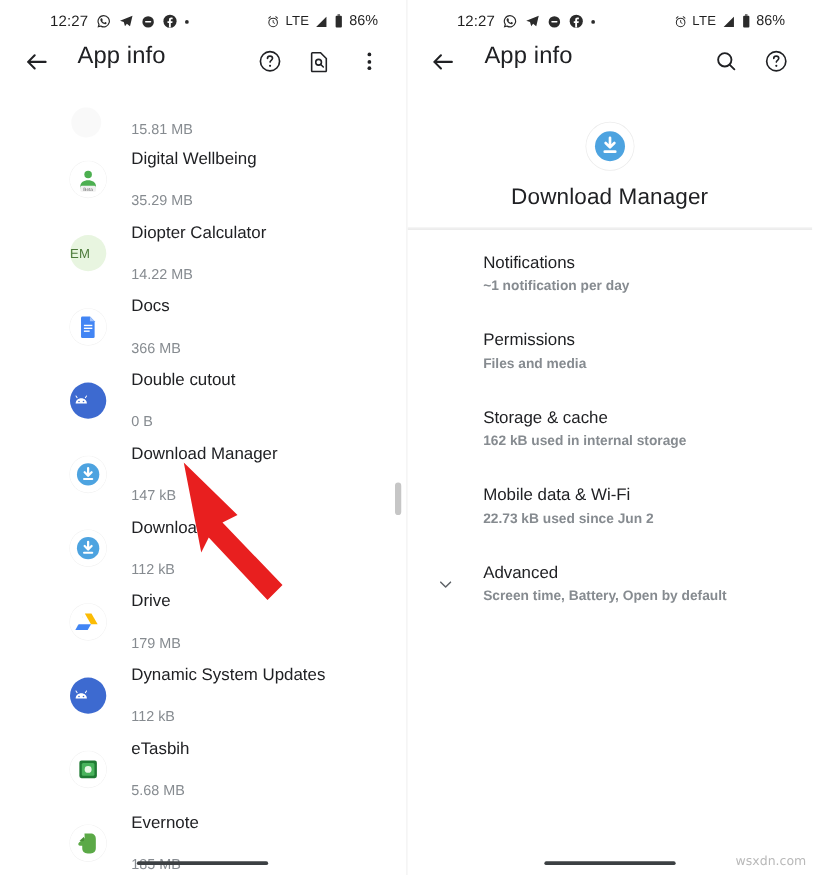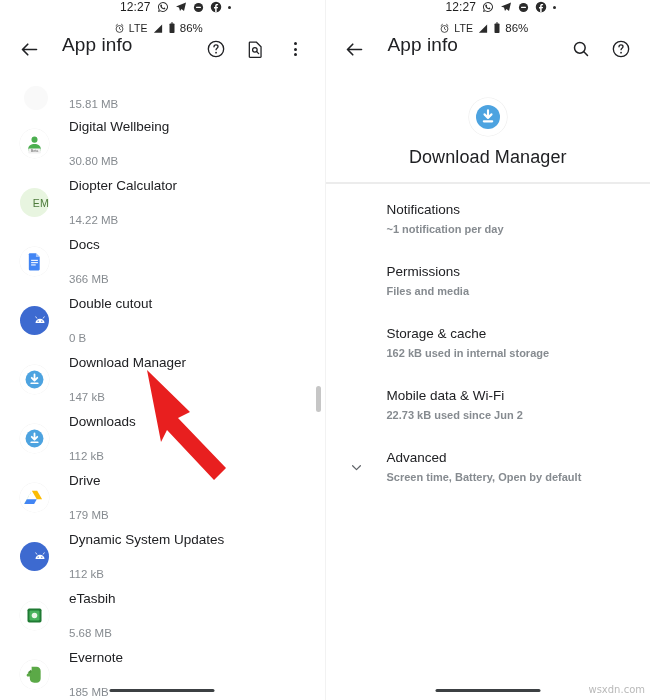--- a/index.html
+++ b/index.html
@@ -12,21 +12,20 @@
   }
   .screens{display:flex;width:650px;height:700px;position:relative;}
   .screen{width:325px;height:700px;position:relative;background:#fff;overflow:hidden;}
   .screen.right{border-left:1px solid #f2f2f2;}
 
   
   .statusbar{
     height:34px;display:flex;align-items:center;
     padding:0 14px;font-size:11.5px;color:#1f1f1f;
     justify-content:space-between;
-    flex-direction:column;
   }
   .sb-left{display:flex;align-items:center;gap:6px;padding-left:26px;}
   .sb-right{display:flex;align-items:center;gap:4px;padding-right:8px;}
   .sb-time{font-size:12px;font-weight:500;letter-spacing:.1px;}
   .sb-ico{display:inline-flex;align-items:center;justify-content:center;}
   .sb-dot{width:3px;height:3px;border-radius:50%;background:#2b2b2b;display:inline-block;}
   .sb-lte{font-size:10.5px;letter-spacing:.2px;font-weight:500;}
   .sb-batt{font-size:11.5px;font-weight:500;}
 
   
@@ -46,22 +45,22 @@
   .dots i{width:3px;height:3px;background:#202124;border-radius:50%;display:block;}
 
   
   .list{position:relative;}
   .list-item{
     display:flex;align-items:center;height:59px;padding:0 14px 0 20px;cursor:pointer;
   }
   .list-item.partial{height:26px;align-items:flex-end;padding-bottom:2px;}
   .app-ico{
     width:29px;height:29px;border-radius:50%;flex:0 0 auto;
-    display:flex;align-items:center;justify-content:flex-end;position:relative;
-    background:#fff;box-shadow:0 0 0 .5px rgba(0,0,0,.05);overflow:hidden;
+    display:flex;align-items:center;justify-content:flex-start;position:relative;
+    background:#fff;box-shadow:0 0 0 .5px rgba(0,0,0,.05);overflow:hidden;margin-left:36px;
   }
   .li-text{margin-left:20px;display:flex;flex-direction:column;justify-content:center;}
   .li-title{font-size:13.5px;color:#202124;line-height:17px;}
   .li-sub{font-size:11.5px;color:#868b90;line-height:16px;margin-top:18px;}
 
   .scrollthumb{
     position:absolute;right:4px;top:300px;width:5px;height:26px;
     background:#c6c6c6;border-radius:3px;
   }
 
@@ -213,21 +212,21 @@
           <svg width="29" height="29" viewBox="0 0 24 24">
               <circle cx="12" cy="12" r="12" fill="#fff"></circle>
               <circle cx="12" cy="8.8" r="2.5" fill="#4caf50"></circle>
               <path d="M6.8 16.5c0-2.6 2.3-4 5.2-4s5.2 1.4 5.2 4v1.6H6.8z" fill="#4caf50"></path>
               <rect x="6.8" y="16.2" width="10.4" height="4" rx="1" fill="#f1f1f1"></rect>
               <text x="12" y="19.4" font-size="3.1" fill="#666" text-anchor="middle" font-family="sans-serif">Beta</text>
             </svg>
         </div>
         <div class="li-text">
           <span class="li-title">Digital Wellbeing</span>
-          <span class="li-sub">30.80 MB</span>
+          <span class="li-sub">35.29 MB</span>
         </div>
       </div>
 
       <div class="list-item">
         <div class="app-ico" style="background:#e8f5e0;box-shadow:none">
           <span style="font-size:10.5px;color:#4c7a3a;letter-spacing:.2px;font-family:'Liberation Sans',sans-serif;">EM</span>
         </div>
         <div class="li-text">
           <span class="li-title">Diopter Calculator</span>
           <span class="li-sub">14.22 MB</span>

